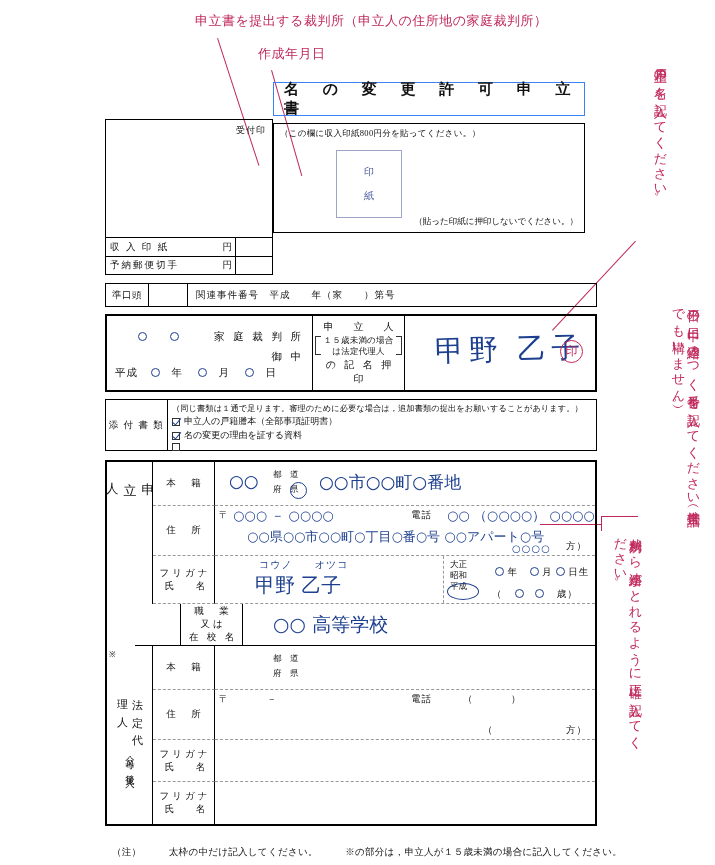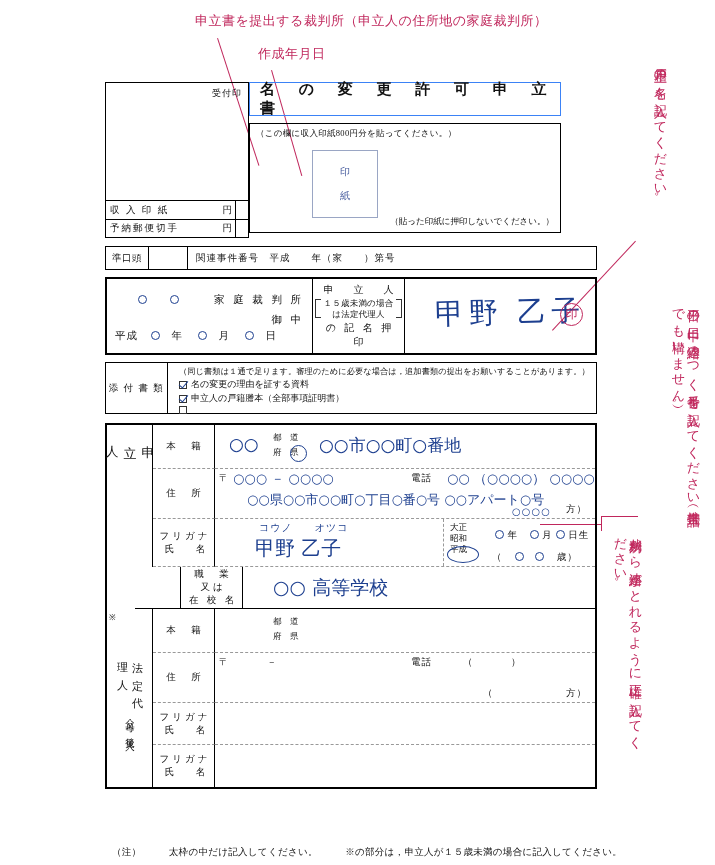--- a/index.html
+++ b/index.html
@@ -50,21 +50,21 @@
   
   .form {
     position: absolute;
     left: 105px;
     top: 82px;
     width: 492px;
   }
 
   
   .hdr { display: flex; align-items: flex-start; }
-  .recv { width: 144px; }
+  .recv { width: 168px; margin-top: 37px; }
   .recv-top {
     height: 118px;
     border: 1px solid #000;
     border-bottom: none;
     box-sizing: border-box;
     position: relative;
   }
   .recv-top .cap {
     position: absolute; right: 6px; top: 4px;
     font-size: 9px; letter-spacing: 1px;
@@ -215,21 +215,21 @@
     border: 1px solid #000;
     display: flex;
     height: 52px;
     box-sizing: border-box;
   }
   .att-l {
     width: 62px; border-right: 1px solid #000;
     display: flex; align-items: center; justify-content: center;
     font-size: 9.5px; letter-spacing: 1.5px; box-sizing: border-box;
   }
-  .att-r { flex: 1; padding: 3px 4px; box-sizing: border-box; margin-left: 7px; }
+  .att-r { flex: 1; padding: 3px 4px; box-sizing: border-box; }
   .att-note { font-size: 8.2px; letter-spacing: 0.1px; }
   .chk-line { display: flex; align-items: center; font-size: 9px; margin-top: 1px; }
   .box {
     width: 8px; height: 8px; border: 1px solid #333;
     margin-right: 4px; position: relative; box-sizing: border-box;
     flex: none;
   }
   .box.on::after {
     content: "";
     position: absolute; left: 1px; top: -3px;
@@ -435,25 +435,25 @@
       <div class="seal">印</div>
     </div>
   </div>
 
   <div class="att">
     <div class="att-l">添 付 書 類</div>
     <div class="att-r">
       <div class="att-note">（同じ書類は１通で足ります。審理のために必要な場合は，追加書類の提出をお願いすることがあります。）</div>
       <div class="chk-line">
         <span class="box on"></span>
-        <span>名の変更の理由を証する資料</span>
+        <span>申立人の戸籍謄本（全部事項証明書）</span>
       </div>
       <div class="chk-line">
         <span class="box on"></span>
-        <span>申立人の戸籍謄本（全部事項証明書）</span>
+        <span>名の変更の理由を証する資料</span>
       </div>
       <div class="chk-line">
         <span class="box"></span>
         <span></span>
       </div>
     </div>
   </div>
 
   <div class="ptable">
 

